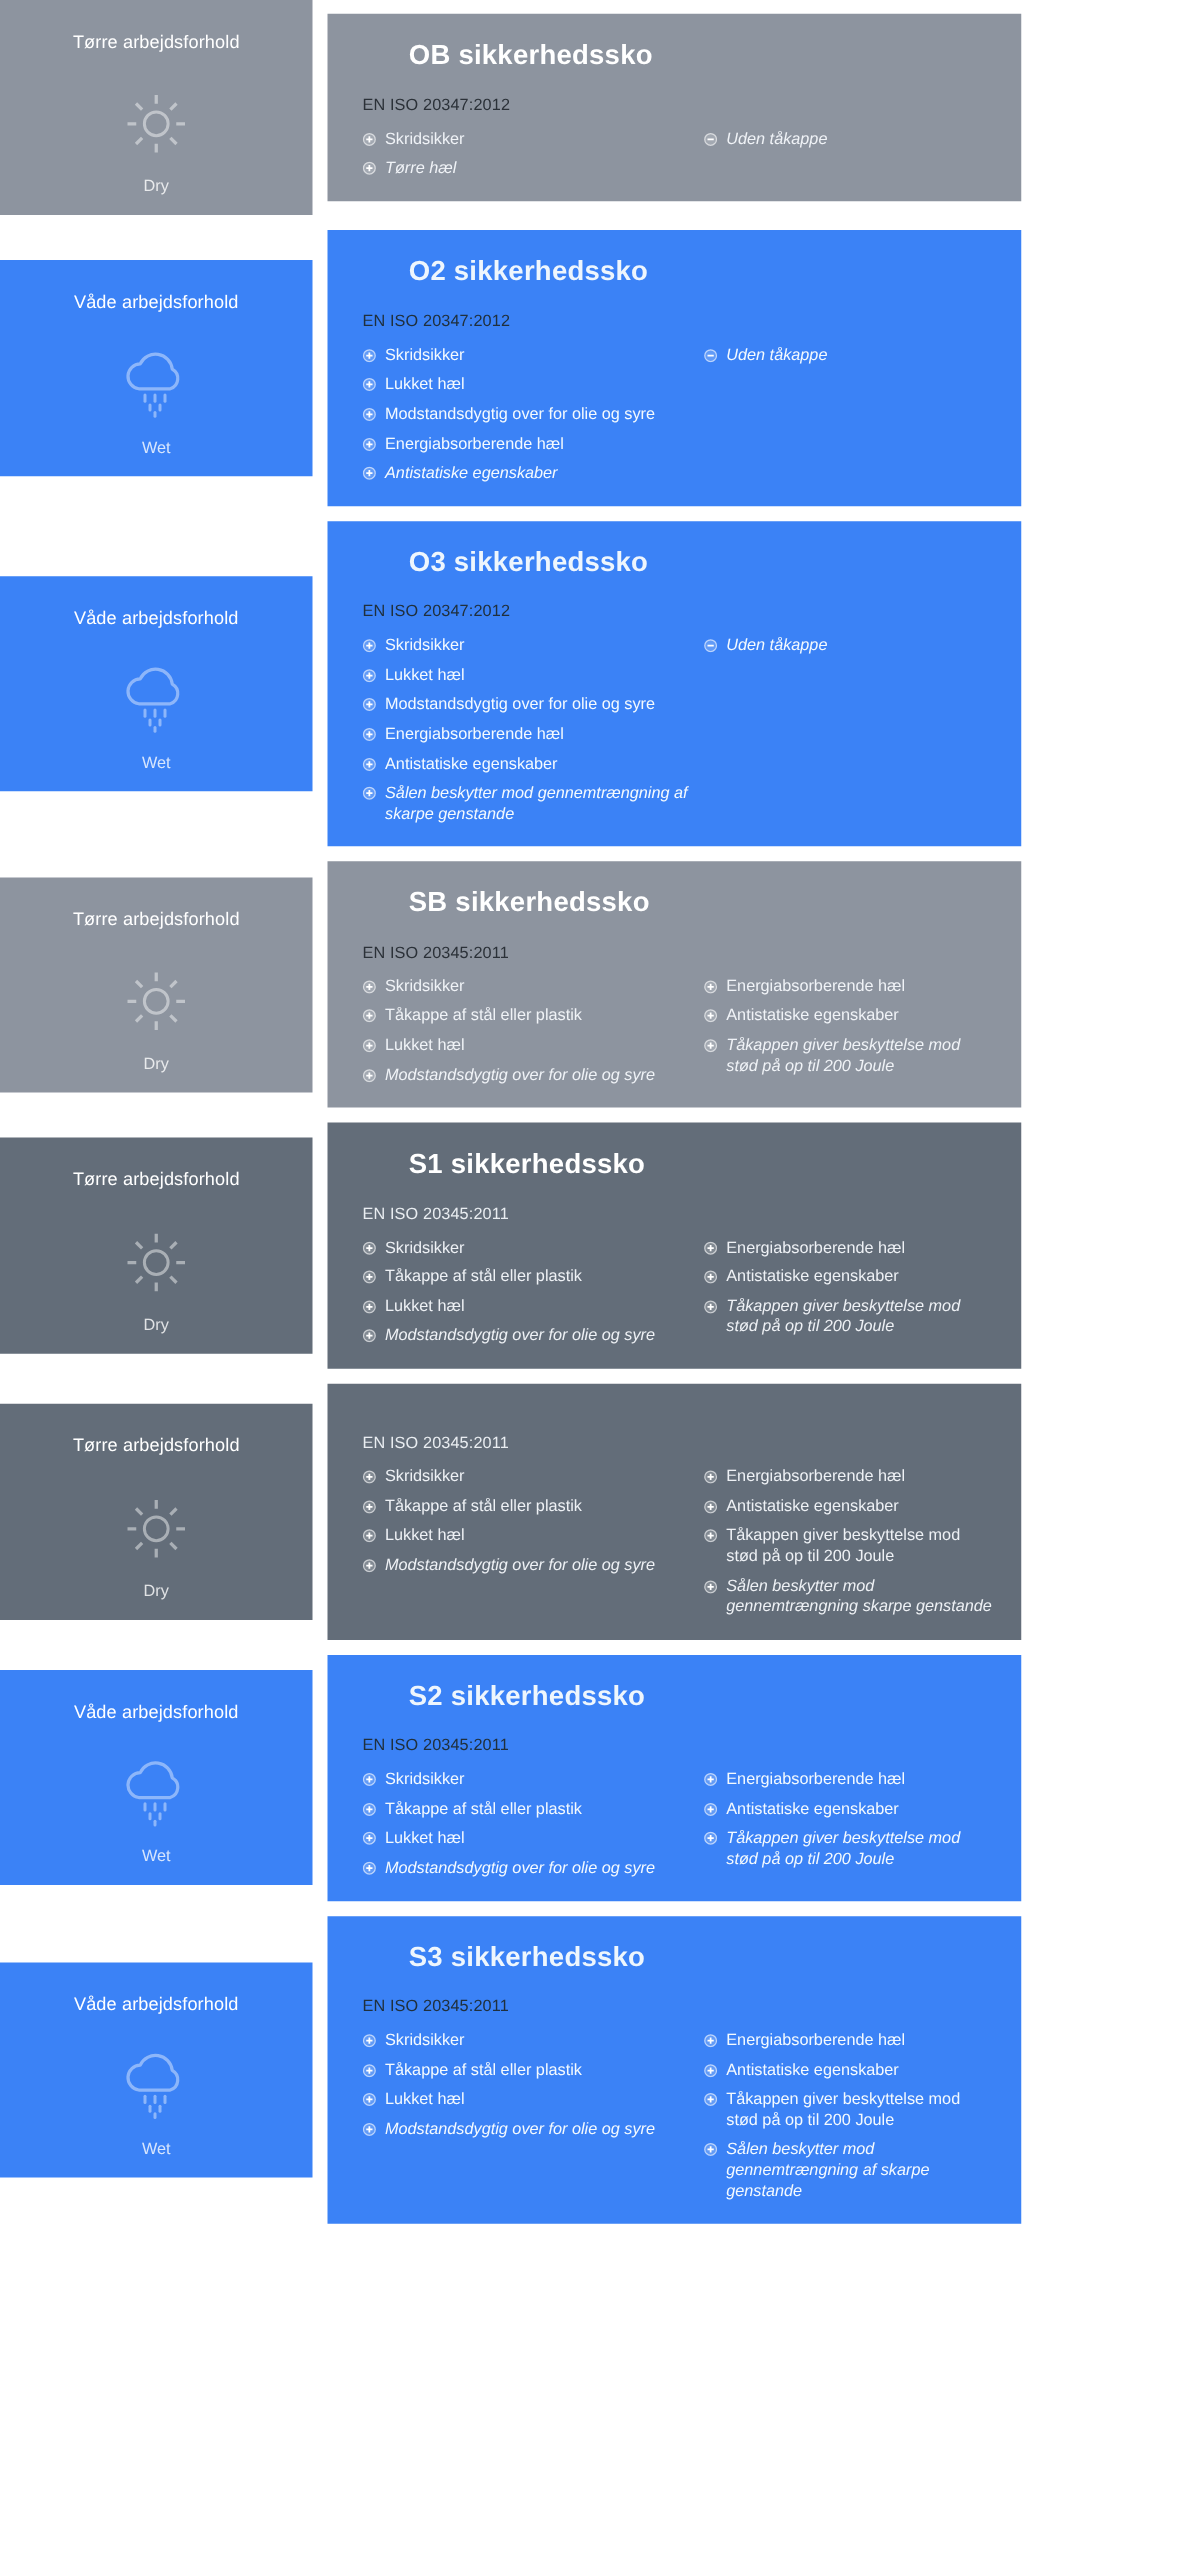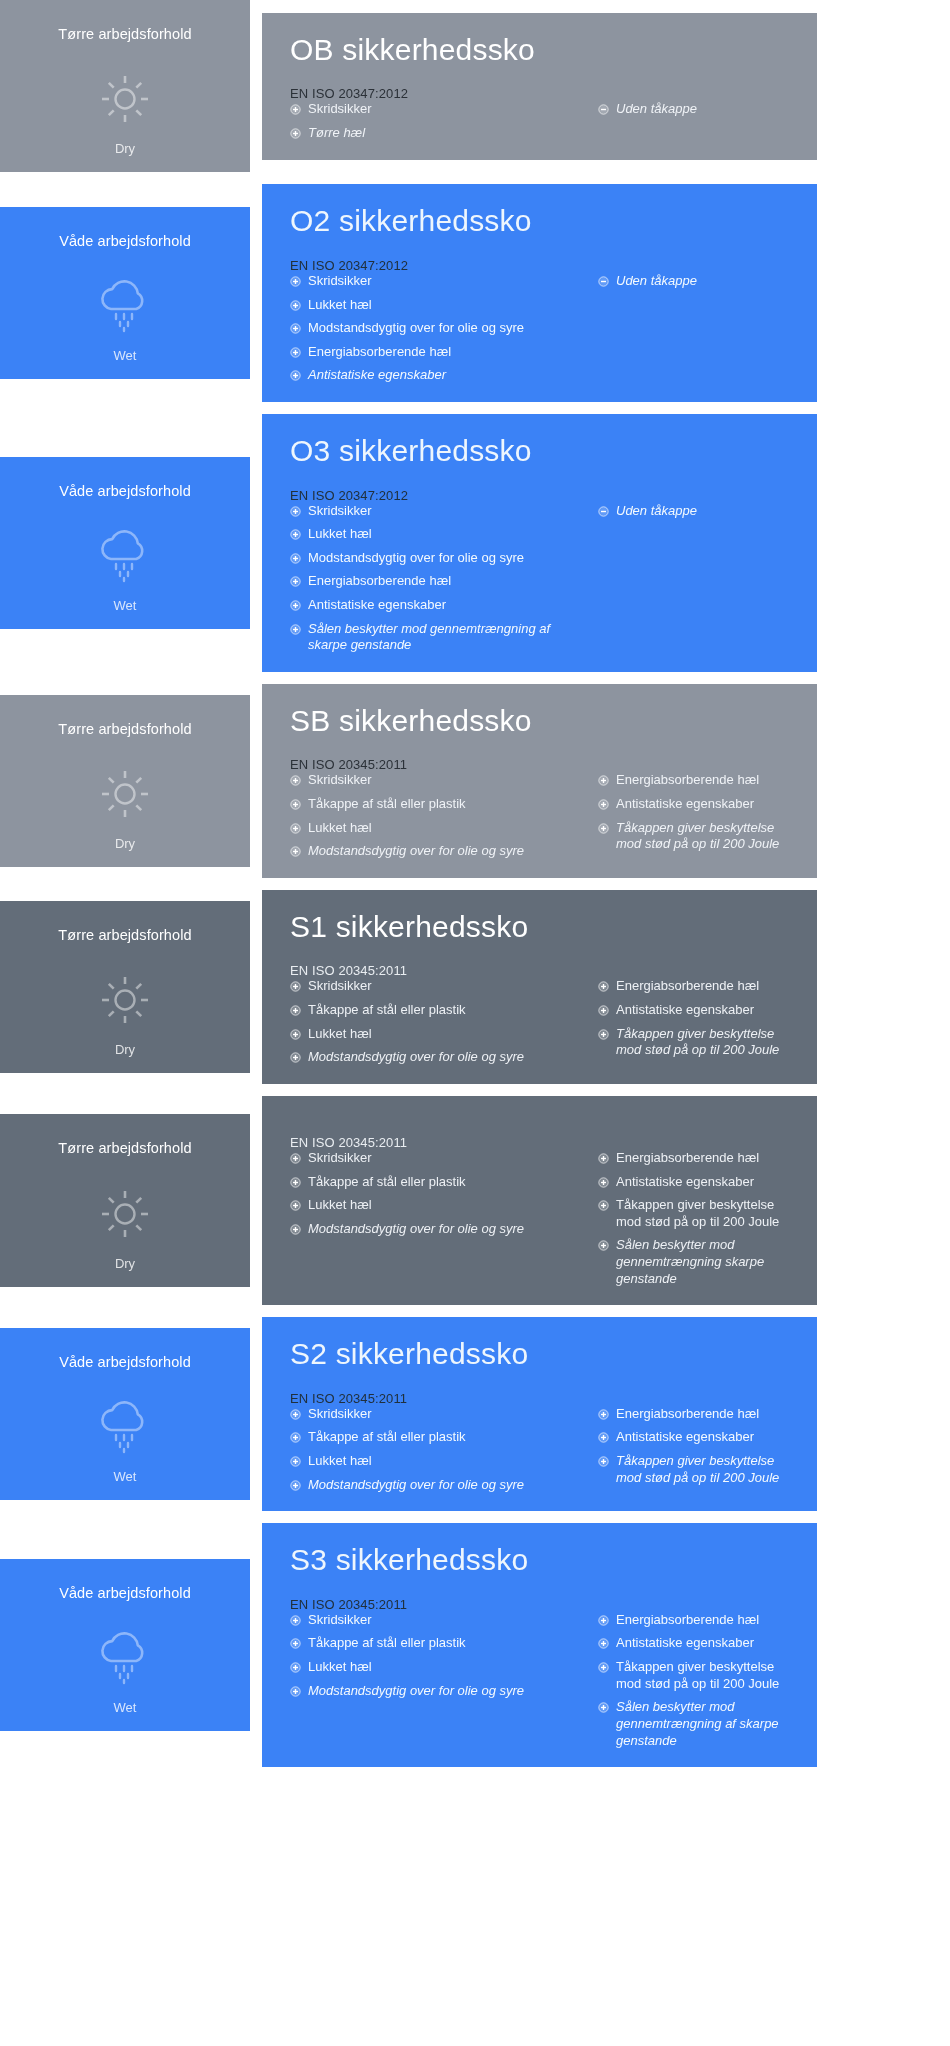--- a/index.html
+++ b/index.html
@@ -62,40 +62,41 @@
   }
   .weather-icon svg { display:block; }
   .cond-sub {
     margin-top: 12px;
     font-size: 13px;
     color: rgba(255,255,255,.80);
     text-align: center;
   }
 
   .title {
-    font-size: 30px;
-    font-weight: 400;
+    font-size: 22px;
+    font-weight: 700;
     color: #ffffff;
     line-height: 1.15;
     letter-spacing: .2px;
+    margin-left: 37px;
   }
   .t-blue .title { color: #eef6fd; }
   .std {
     margin-top: 19px;
     font-size: 13px;
     color: #2b3138;
     letter-spacing: .1px;
   }
   .t-blue .std { color: #20303d; }
   .t-slate .std { color: #e9edf1; }
 
   .cols {
+    margin-top: 12px;
     display: flex;
     align-items: flex-start;
-    gap: 35px;
   }
   .col-a { width: 265px; flex: 0 0 265px; }
   .col-b { flex: 1 1 auto; padding-left: 8px; }
 
   .feat {
     display: flex;
     align-items: flex-start;
     margin-bottom: 7px;
     font-size: 13px;
     line-height: 1.28;

